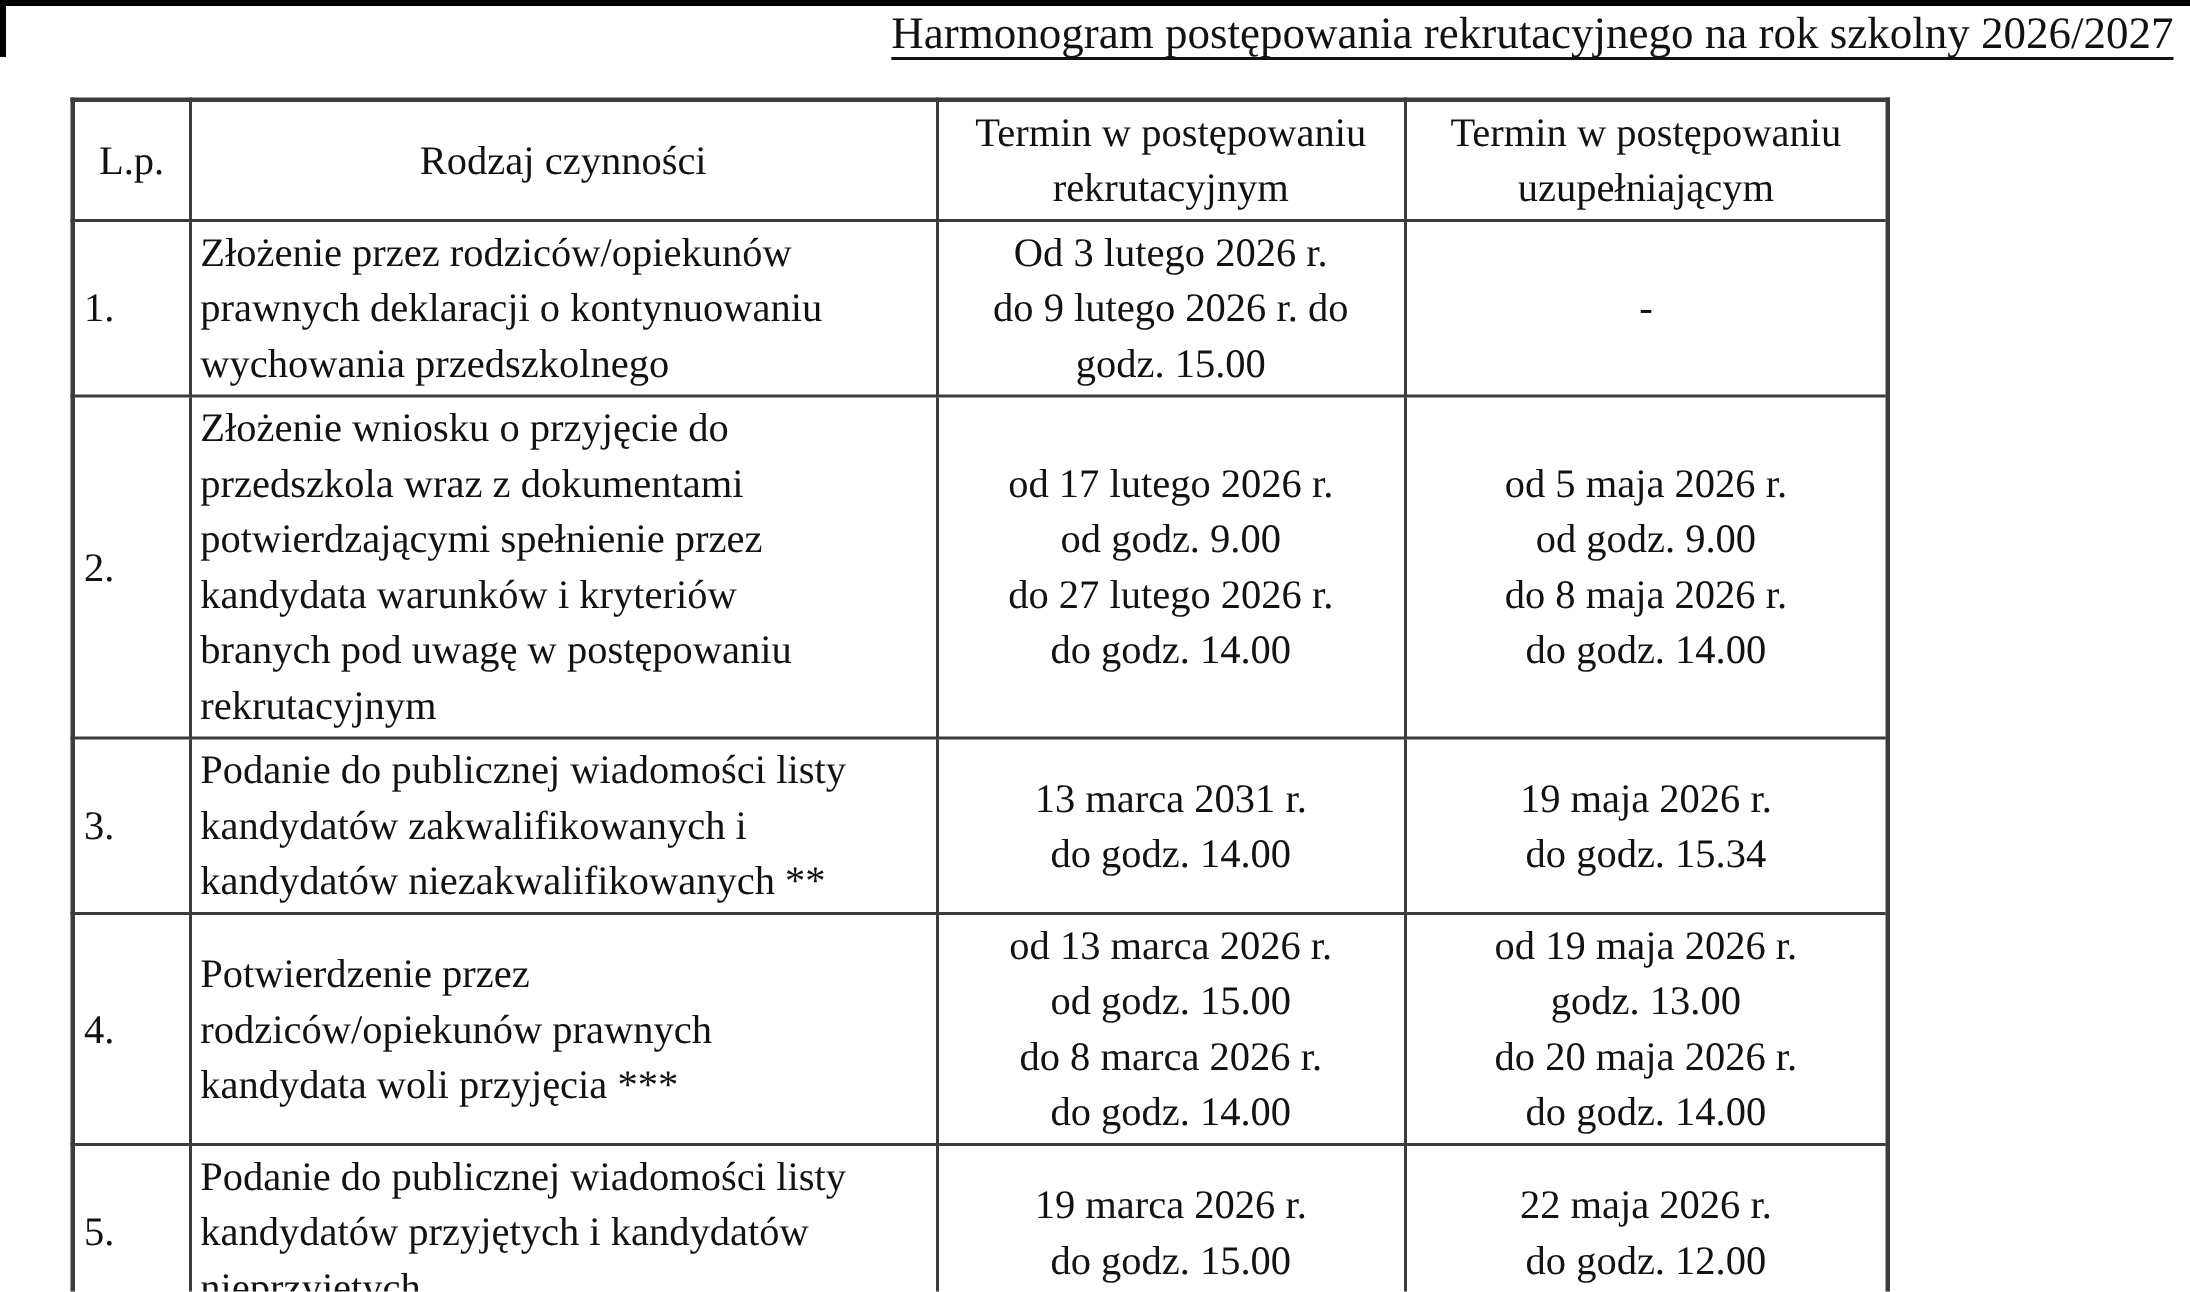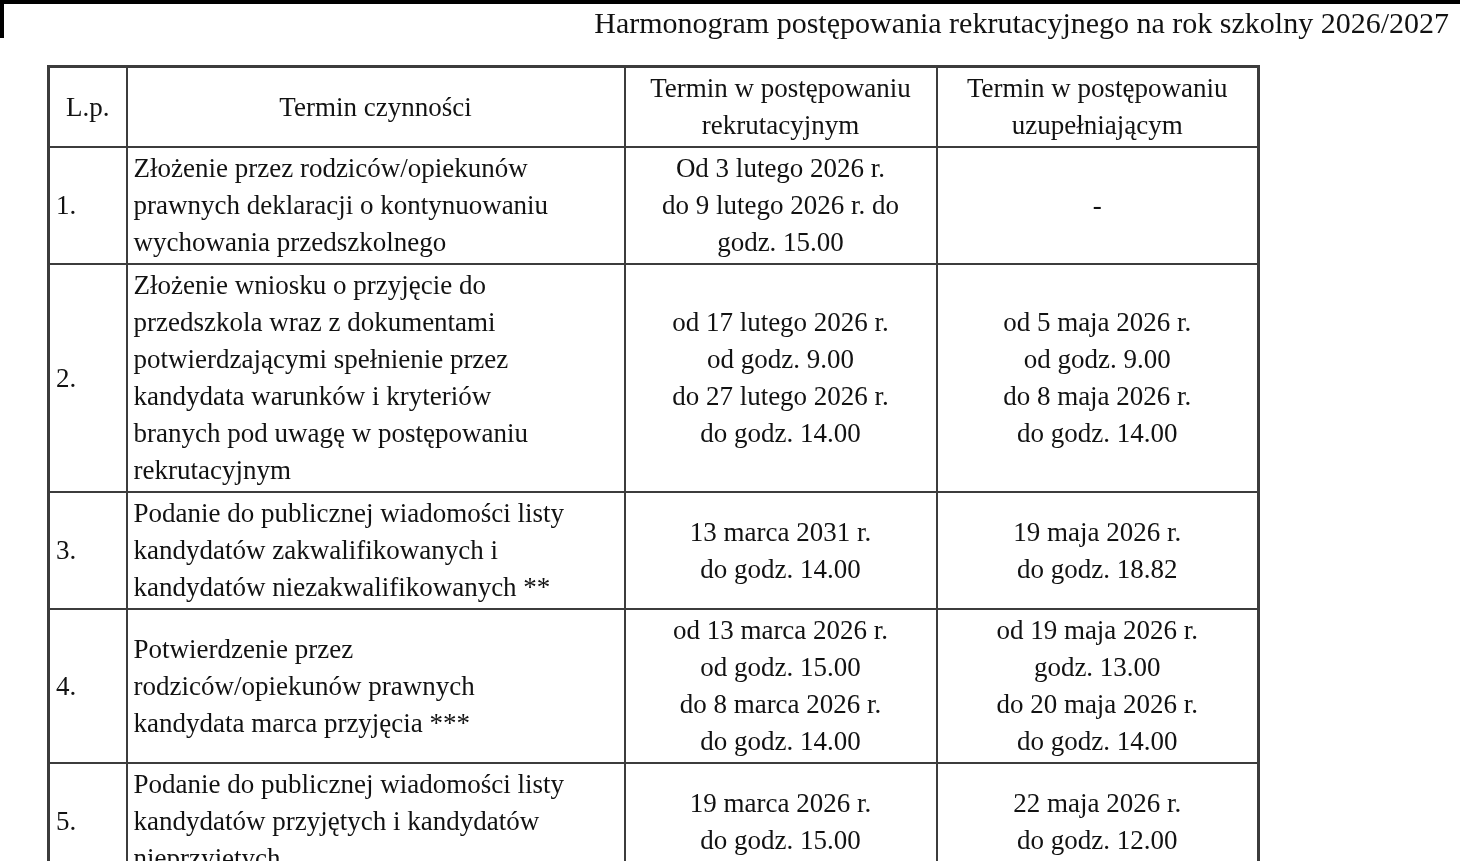--- a/index.html
+++ b/index.html
@@ -29,20 +29,21 @@
   }
   .doc-title {
     position: absolute;
     top: 5px;
     right: 11px;
     font-size: 30px;
     line-height: 36px;
     white-space: nowrap;
   }
   .doc-title span {
+    text-decoration: underline;
     text-decoration-thickness: 2px;
     text-underline-offset: 6px;
   }
   table.schedule {
     position: absolute;
     left: 47px;
     top: 65px;
     width: 1210px;
     border-collapse: collapse;
     table-layout: fixed;
@@ -101,21 +102,21 @@
 <table class="schedule">
   <colgroup>
     <col class="c-lp">
     <col class="c-act">
     <col class="c-rec">
     <col class="c-sup">
   </colgroup>
   <thead>
     <tr class="r-head">
       <th class="cell-lp-head">L.p.</th>
-      <th class="cell-center">Termin czynności</th>
+      <th class="cell-center">Rodzaj czynności</th>
       <th class="cell-center multiline">Termin w postępowaniu
 rekrutacyjnym</th>
       <th class="cell-center multiline">Termin w postępowaniu
 uzupełniającym</th>
     </tr>
   </thead>
   <tbody>
     <tr class="r-1">
       <td class="cell-lp">1.</td>
       <td class="cell-activity">Złożenie przez rodziców/opiekunów
@@ -144,27 +145,27 @@
 do godz. 14.00</td>
     </tr>
     <tr class="r-3">
       <td class="cell-lp">3.</td>
       <td class="cell-activity">Podanie do publicznej wiadomości listy
 kandydatów zakwalifikowanych i
 kandydatów niezakwalifikowanych **</td>
       <td class="cell-center multiline">13 marca 2031 r.
 do godz. 14.00</td>
       <td class="cell-center multiline">19  maja 2026 r.
-do godz. 18.82</td>
+do godz. 15.34</td>
     </tr>
     <tr class="r-4">
       <td class="cell-lp">4.</td>
       <td class="cell-activity">Potwierdzenie przez
 rodziców/opiekunów prawnych
-kandydata marca przyjęcia ***</td>
+kandydata woli przyjęcia ***</td>
       <td class="cell-center multiline">od 13 marca 2026 r.
 od godz. 15.00
 do 8 marca 2026 r.
 do godz. 14.00</td>
       <td class="cell-center multiline">od 19 maja 2026 r.
 godz. 13.00
 do 20 maja 2026 r.
 do godz. 14.00</td>
     </tr>
     <tr class="r-5">

